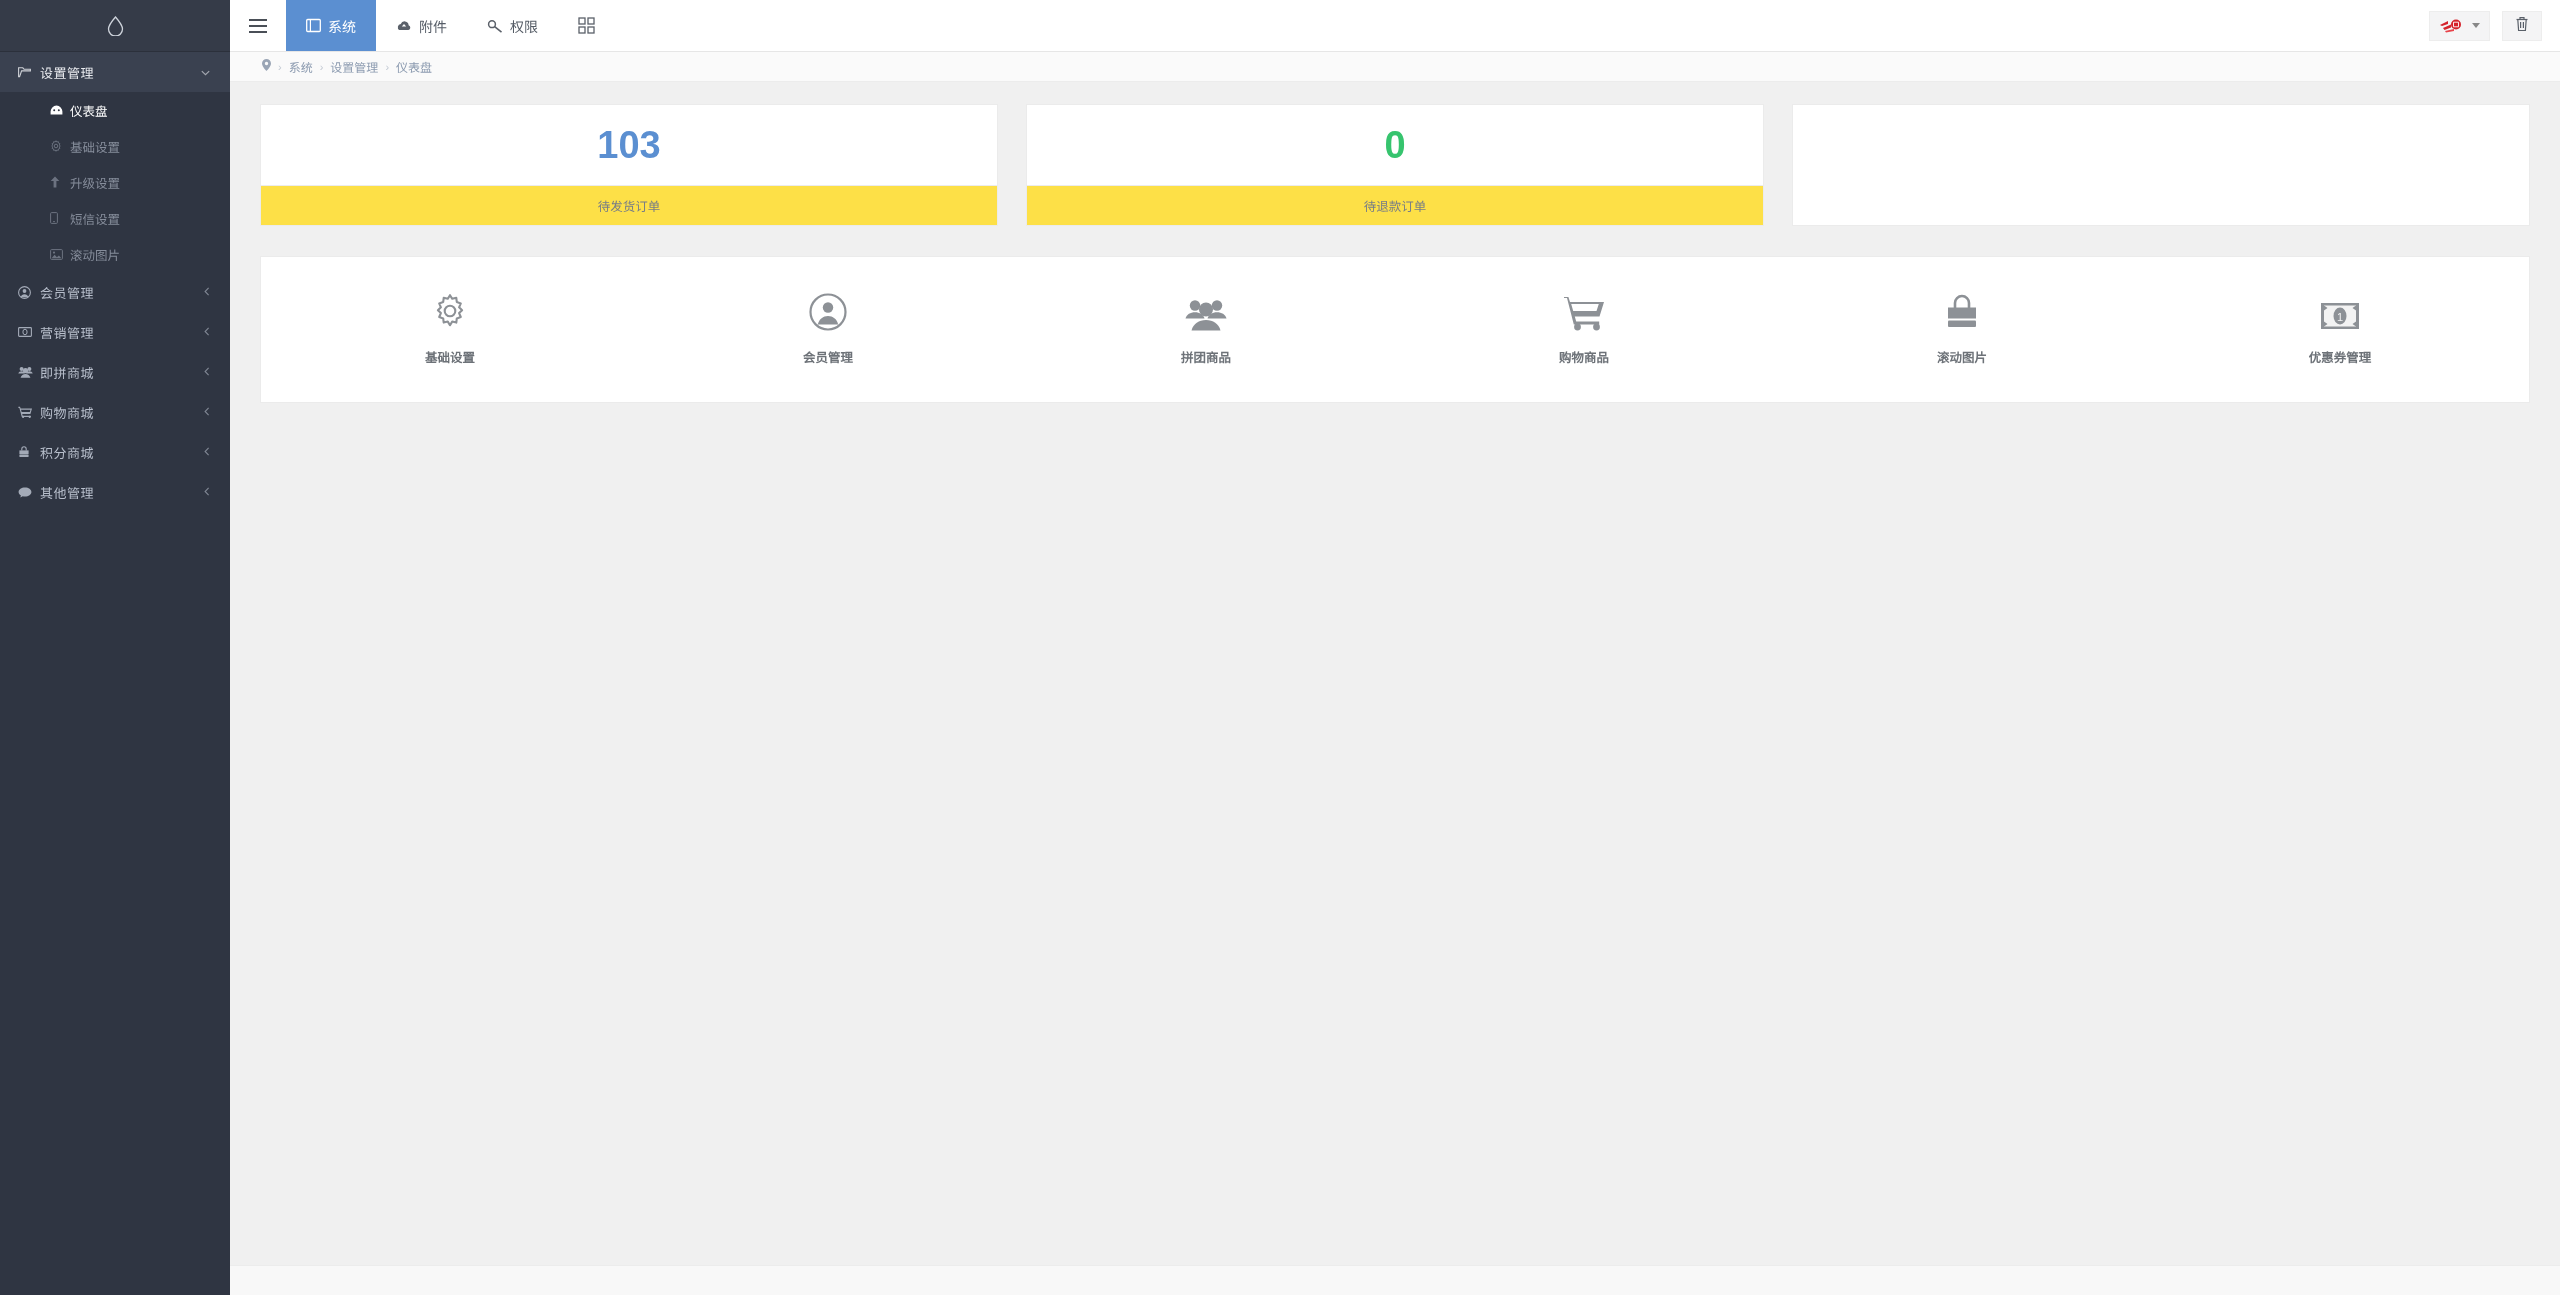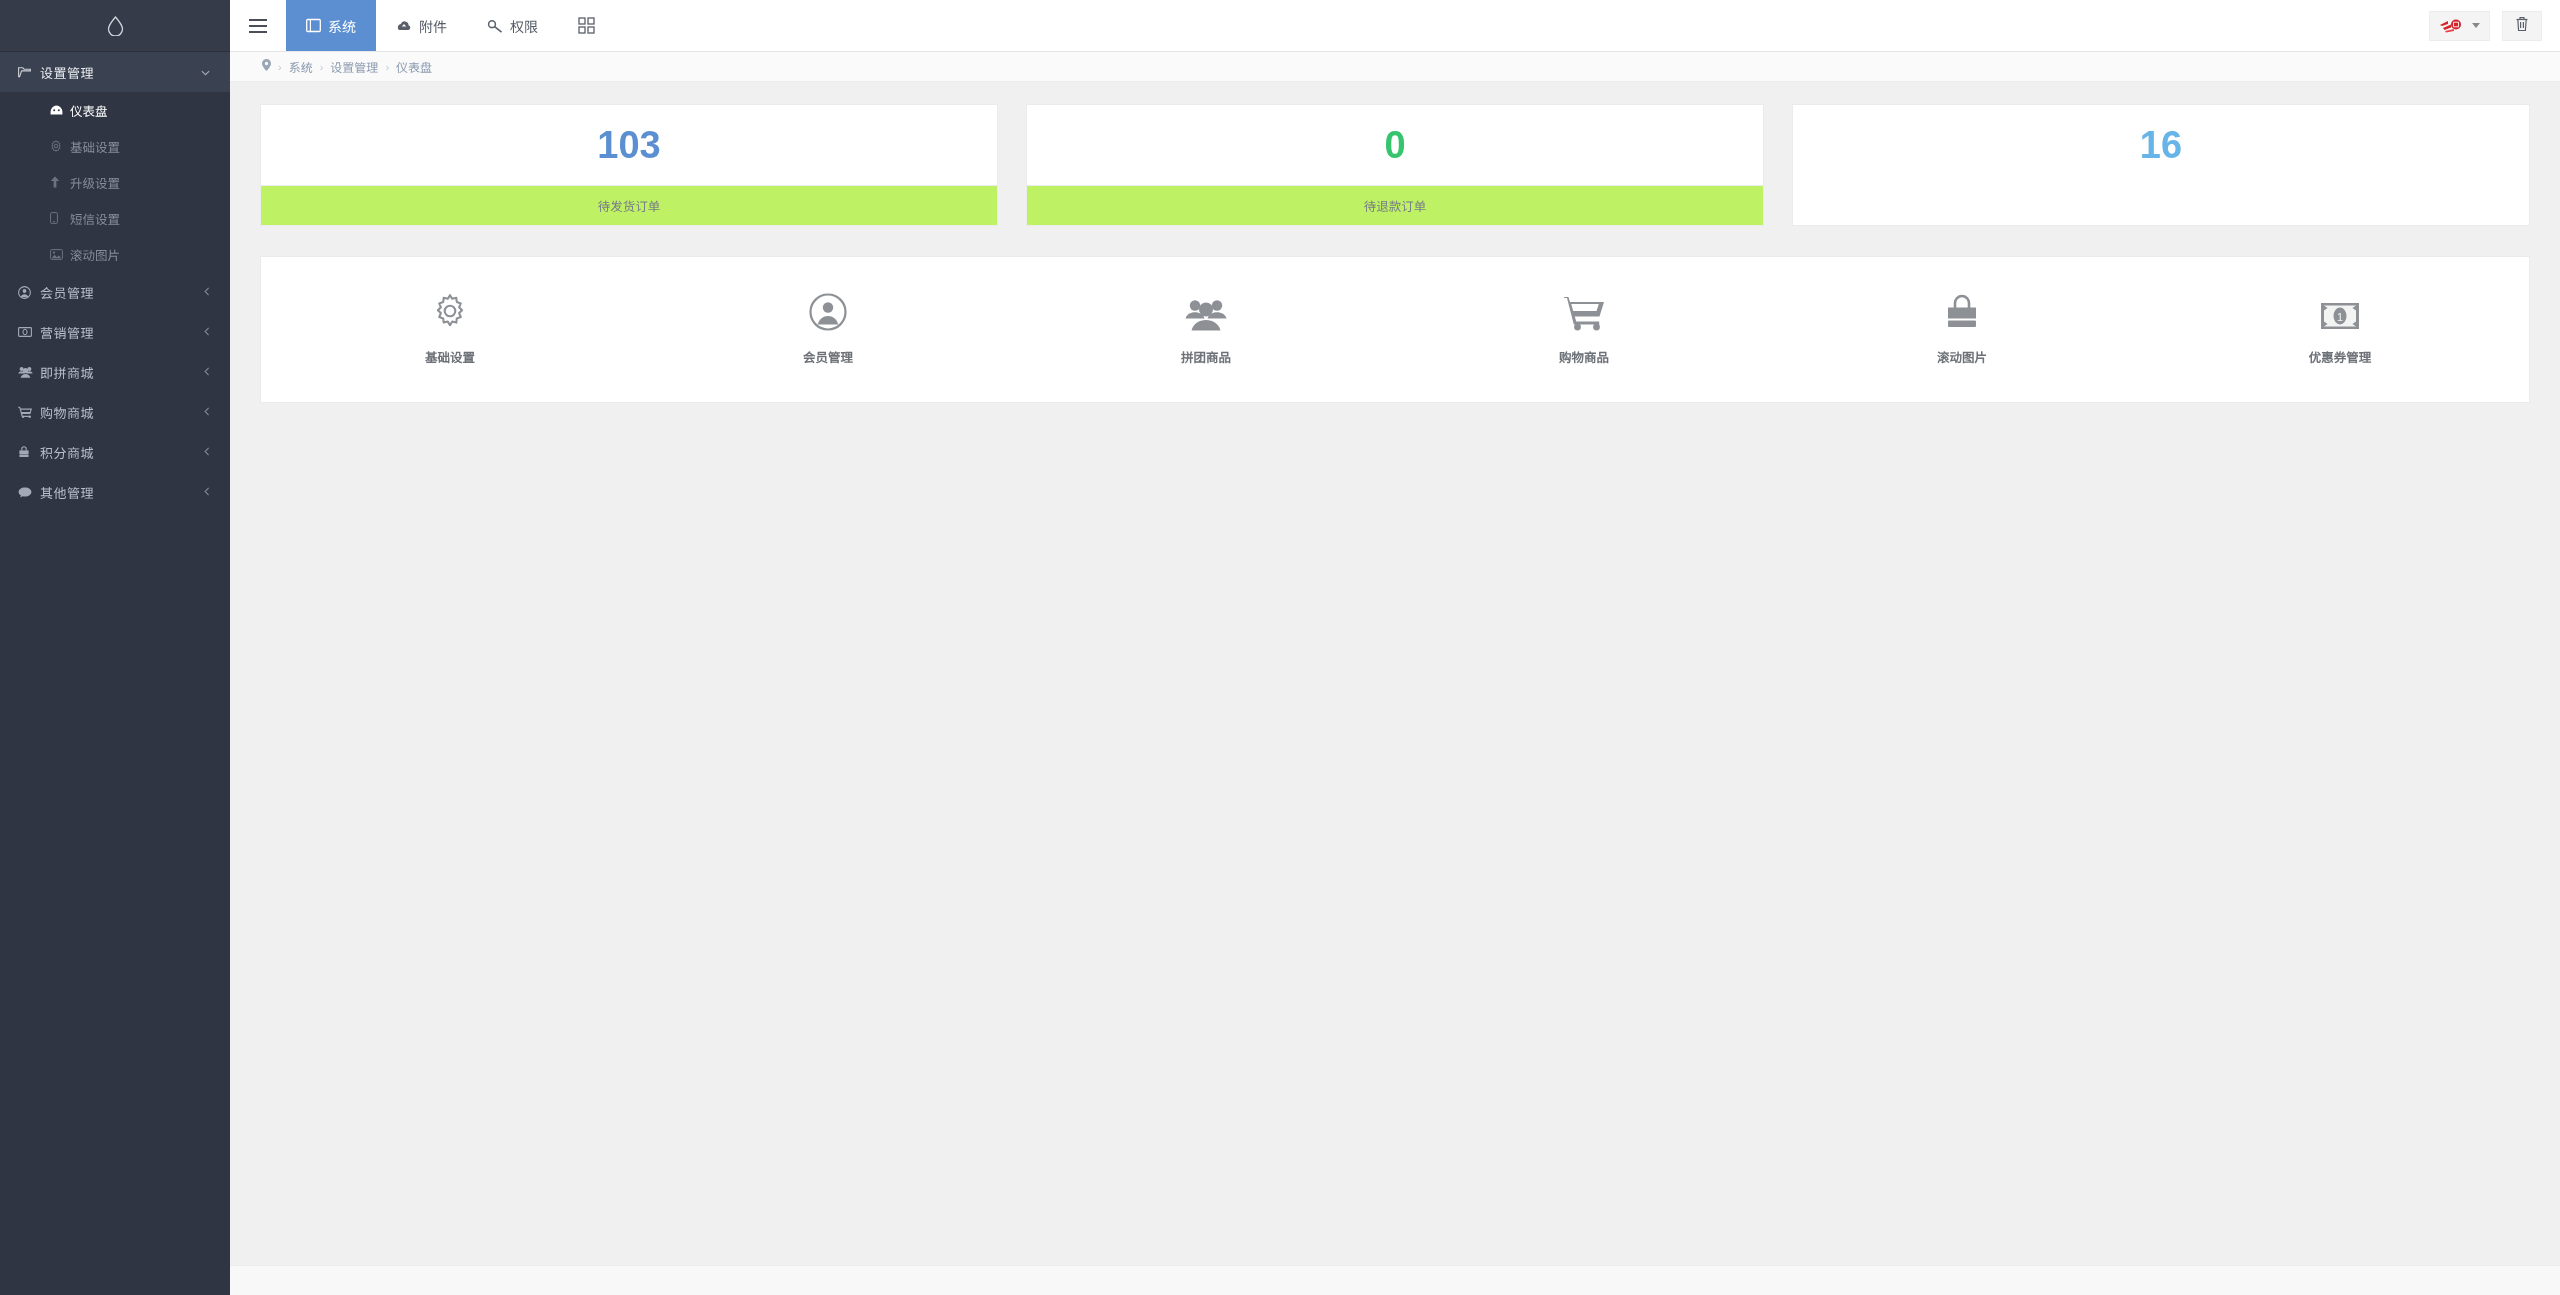--- a/index.html
+++ b/index.html
@@ -133,21 +133,21 @@
     border: 1px solid #ebebeb;
   }
   .stat-value-wrap {
     height: 80px;
     display: flex; align-items: center; justify-content: center;
     background: #fff;
   }
   .stat-value { font-size: 38px; font-weight: bold; line-height: 1; }
   .stat-label-wrap {
     height: 40px;
-    background: #bef264;
+    background: #fde047;
     border-top: 1px solid #ececec;
     display: flex; align-items: center; justify-content: center;
   }
   .stat-label { font-size: 12.5px; color: #777d87; }
 
   #quick-panel {
     margin-top: 30px;
     background: #ffffff;
     border: 1px solid #ebebeb;
   }
@@ -466,23 +466,20 @@
     <div class="stat-card">
       <div class="stat-value-wrap">
         <span class="stat-value" id="sv1" style="color: rgb(54, 196, 110);">0</span>
       </div>
       <div class="stat-label-wrap">
         <span class="stat-label">待退款订单</span>
       </div>
     </div>
 
     <div class="stat-card">
-      <div class="stat-value-wrap">
-        <span class="stat-value" id="sv2" style="color: rgb(103, 180, 232);">16</span>
-      </div>
     </div>
 
   </section>
 
   <section id="quick-panel">
     <div id="quick-body">
 
       <div class="quick-item">
         <span class="quick-ico">
           <svg width="40" height="40" viewBox="0 0 40 40">

